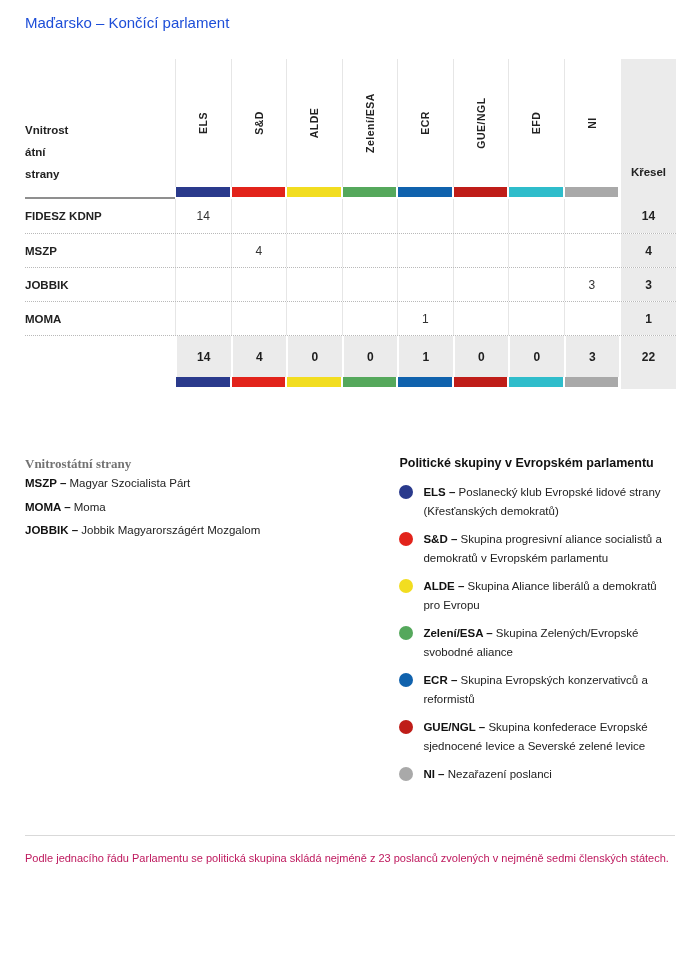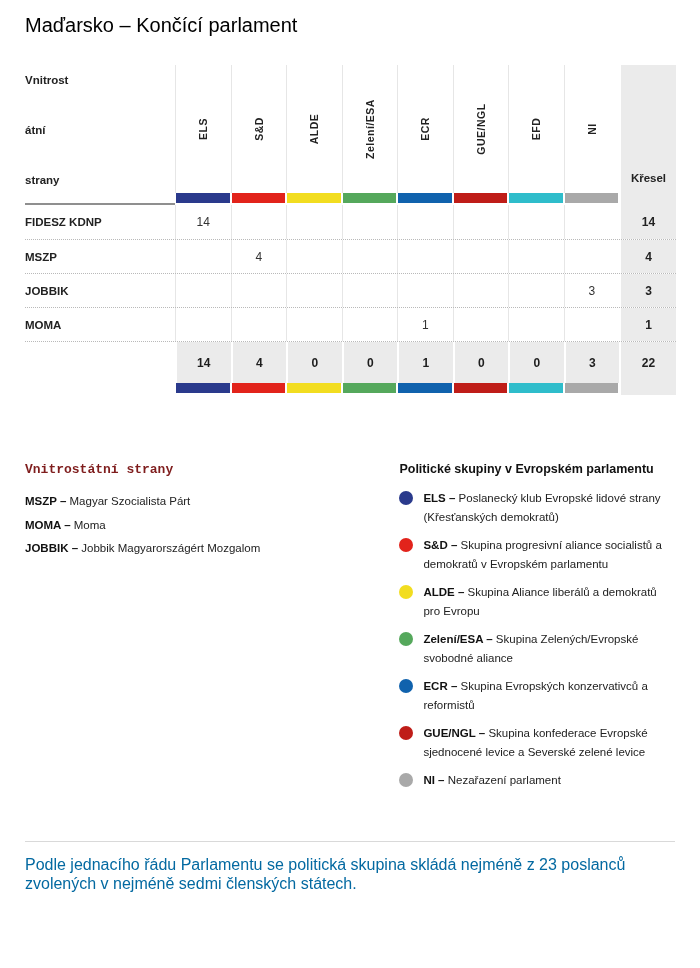--- a/index.html
+++ b/index.html
@@ -2,27 +2,27 @@
 <html><head>
 <meta charset="utf-8">
 <style>
   * { margin:0; padding:0; box-sizing:border-box; }
   html,body { width:700px; height:968px; background:#fff; overflow:hidden; }
   body { font-family:"Liberation Sans", sans-serif; color:#1d1d1d; }
   .page { position:relative; width:700px; height:968px; padding:0 25px; }
 
   
   .title { padding-top:22px; font-size:15px; font-weight:700; color:#111; letter-spacing:.1px; }
-  .subtitle { margin-top:14px; font-size:20px; font-weight:400; color:#000000; }
+  .subtitle { margin-top:14px; font-size:15px; font-weight:400; color:#1d4ed8; }
 
   
   .table { margin-top:28px; width:651px; }
   .trow { display:flex; width:651px; }
   .cell { flex:none; }
-  .label-cell { width:150px;gap:28px; }
+  .label-cell { width:150px; }
   .val-cell, .vcell, .bar-cell, .total-cell { width:55.5px; }
   .seats-cell { width:57px; background:#ebebeb; border-left:2px solid #fff; }
 
   .head-row { height:128px; }
   .head-label { display:flex; flex-direction:column; justify-content:flex-end; padding-bottom:2px;
                 font-weight:700; font-size:11.5px; line-height:22px; color:#222; }
   .vcell { display:flex; align-items:center; justify-content:center; border-left:1px solid #e6e6e6; }
   .vtext { transform:rotate(-90deg); white-space:nowrap; font-weight:700; font-size:10.5px;
            letter-spacing:.5px; color:#222; }
   .seats-head { display:flex; align-items:flex-end; justify-content:center; padding-bottom:9px;
@@ -42,34 +42,34 @@
   .seats-val { display:flex; align-items:center; justify-content:center; height:100%;
                font-weight:700; font-size:12px; color:#222; }
 
   .total-row { height:42px; display:flex; align-items:center; border-top:1px dotted #b9b9b9; }
   .total-cell { display:flex; align-items:center; justify-content:center; height:100%;
                 background:#ebebeb; border-left:2px solid #fff; font-weight:700; font-size:12px; }
 
   
   .legends { display:flex; margin-top:67px; }
   .legend-left { width:375px; }
-  .legend-left-title { font-family:Liberation Mono, monospace; font-weight:700; font-size:13px;
-                       color:#7f1d1d; margin-bottom:13px; }
+  .legend-left-title { font-family:Liberation Serif, serif; font-weight:700; font-size:13px;
+                       color:#737373; }
   .p-item { font-size:11.5px; line-height:23.5px; color:#222; }
   .p-item b { color:#111; }
   .legend-right { width:276px; }
   .legend-right-title { font-weight:700; font-size:12.5px; color:#111; margin-bottom:13px; }
   .g-item { display:flex; margin-bottom:9px; font-size:11.5px; line-height:19px; color:#222; }
   .g-dot { flex:none; width:14px; height:14px; border-radius:50%; margin:2px 10px 0 0; }
   .g-text b { color:#111; }
 
   
   .rule { border:none; border-top:1px solid #d9d9d9; margin:0; }
   .rule-1 { margin-top:42px; }
-  .footnote { font-size:16px; line-height:19px; color:#0369a1; margin:13px 0 14px; width:650px; }
+  .footnote { font-size:11px; line-height:19px; color:#be185d; margin:13px 0 14px; width:650px; }
 </style>
 </head>
 <body>
 
 <div class="page">
 
   <div class="subtitle">Maďarsko – Končící parlament</div>
 
   <div class="table" id="seats-table">
       <div class="trow head-row">
@@ -253,21 +253,21 @@
           <div class="g-item">
             <div class="g-dot" style="background: rgb(16, 98, 173);"></div>
             <div class="g-text"><b>ECR –</b><span> Skupina Evropských konzervativců a reformistů</span></div>
           </div>
           <div class="g-item">
             <div class="g-dot" style="background: rgb(191, 29, 24);"></div>
             <div class="g-text"><b>GUE/NGL –</b><span> Skupina konfederace Evropské sjednocené levice a Severské zelené levice</span></div>
           </div>
           <div class="g-item">
             <div class="g-dot" style="background: rgb(169, 169, 169);"></div>
-            <div class="g-text"><b>NI –</b><span> Nezařazení parlament</span></div>
+            <div class="g-text"><b>NI –</b><span> Nezařazení poslanci</span></div>
           </div>
         </div>
     </div>
   </div>
 
   <hr class="rule rule-1">
   <p class="footnote">Podle jednacího řádu Parlamentu se politická skupina skládá nejméně z 23 poslanců zvolených v nejméně sedmi členských státech.</p>
 
 </div>
 

